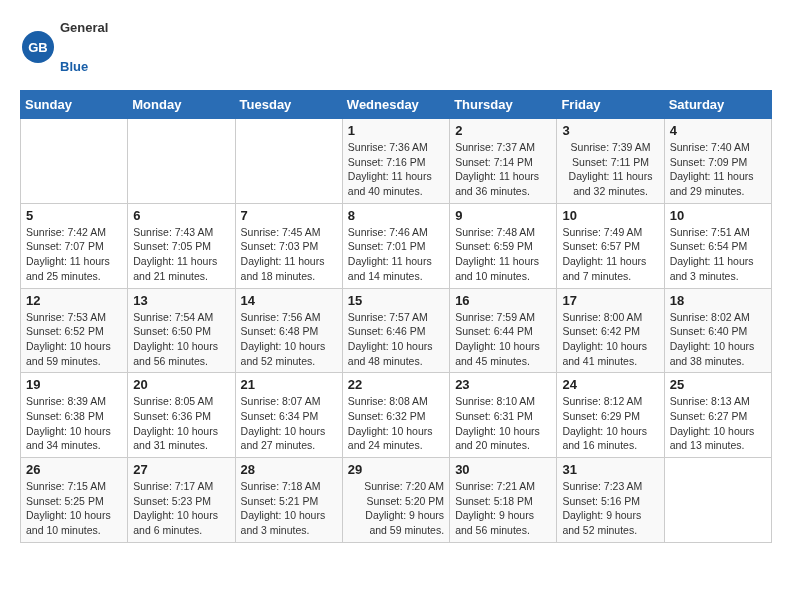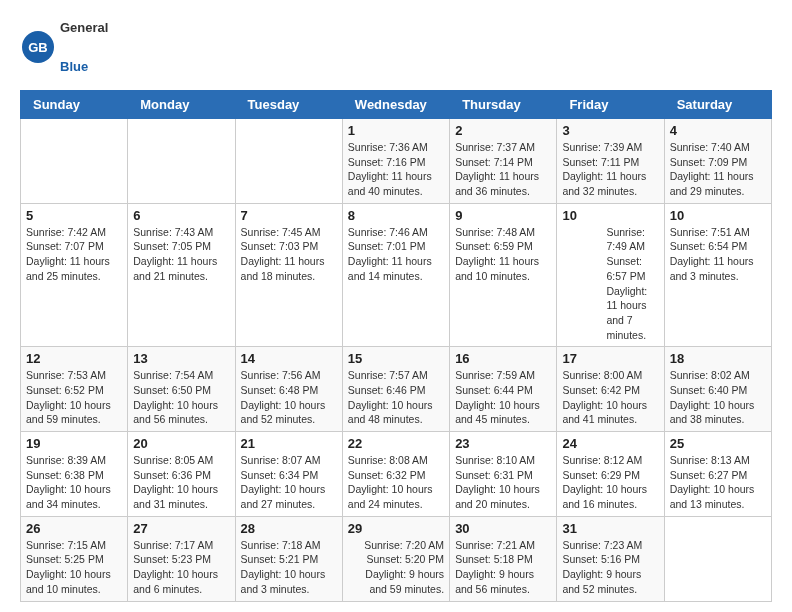--- a/index.html
+++ b/index.html
@@ -47,21 +47,21 @@
       color: #444;
     }
     .calendar {
       width: 100%;
       border-collapse: collapse;
       font-size: 11px;
     }
     .calendar thead th {
       background-color: #2a6db5;
       color: #fff;
-      padding: 6px 12px;
+      padding: 6px 4px;
       text-align: left;
       font-size: 13px;
       font-weight: bold;
       border: 1px solid #2a6db5;
     }
     .calendar tbody td {
       border: 1px solid #ccc;
       vertical-align: top;
       padding: 4px 5px;
       width: 107px;
@@ -130,21 +130,21 @@
         </td>
         <td>
           <span class="day-number">2</span>
           <div class="day-info" style="white-space: pre-line;">Sunrise: 7:37 AM
 Sunset: 7:14 PM
 Daylight: 11 hours
 and 36 minutes.</div>
         </td>
         <td>
           <span class="day-number">3</span>
-          <div class="day-info" style="white-space: pre-line;">Sunrise: 7:39 AM
+          <div class="day-info" style="white-space: pre-line; text-align: center;">Sunrise: 7:39 AM
 Sunset: 7:11 PM
 Daylight: 11 hours
 and 32 minutes.</div>
         </td>
         <td>
           <span class="day-number">4</span>
           <div class="day-info" style="white-space: pre-line;">Sunrise: 7:40 AM
 Sunset: 7:09 PM
 Daylight: 11 hours
 and 29 minutes.</div>
@@ -181,21 +181,21 @@
         </td>
         <td>
           <span class="day-number">9</span>
           <div class="day-info" style="white-space: pre-line;">Sunrise: 7:48 AM
 Sunset: 6:59 PM
 Daylight: 11 hours
 and 10 minutes.</div>
         </td>
         <td>
           <span class="day-number">10</span>
-          <div class="day-info" style="white-space: pre-line; margin-left: 44px;">Sunrise: 7:49 AM
+          <div class="day-info" style="white-space: pre-line;">Sunrise: 7:49 AM
 Sunset: 6:57 PM
 Daylight: 11 hours
 and 7 minutes.</div>
         </td>
         <td>
           <span class="day-number">10</span>
           <div class="day-info" style="white-space: pre-line;">Sunrise: 7:51 AM
 Sunset: 6:54 PM
 Daylight: 11 hours
 and 3 minutes.</div>

